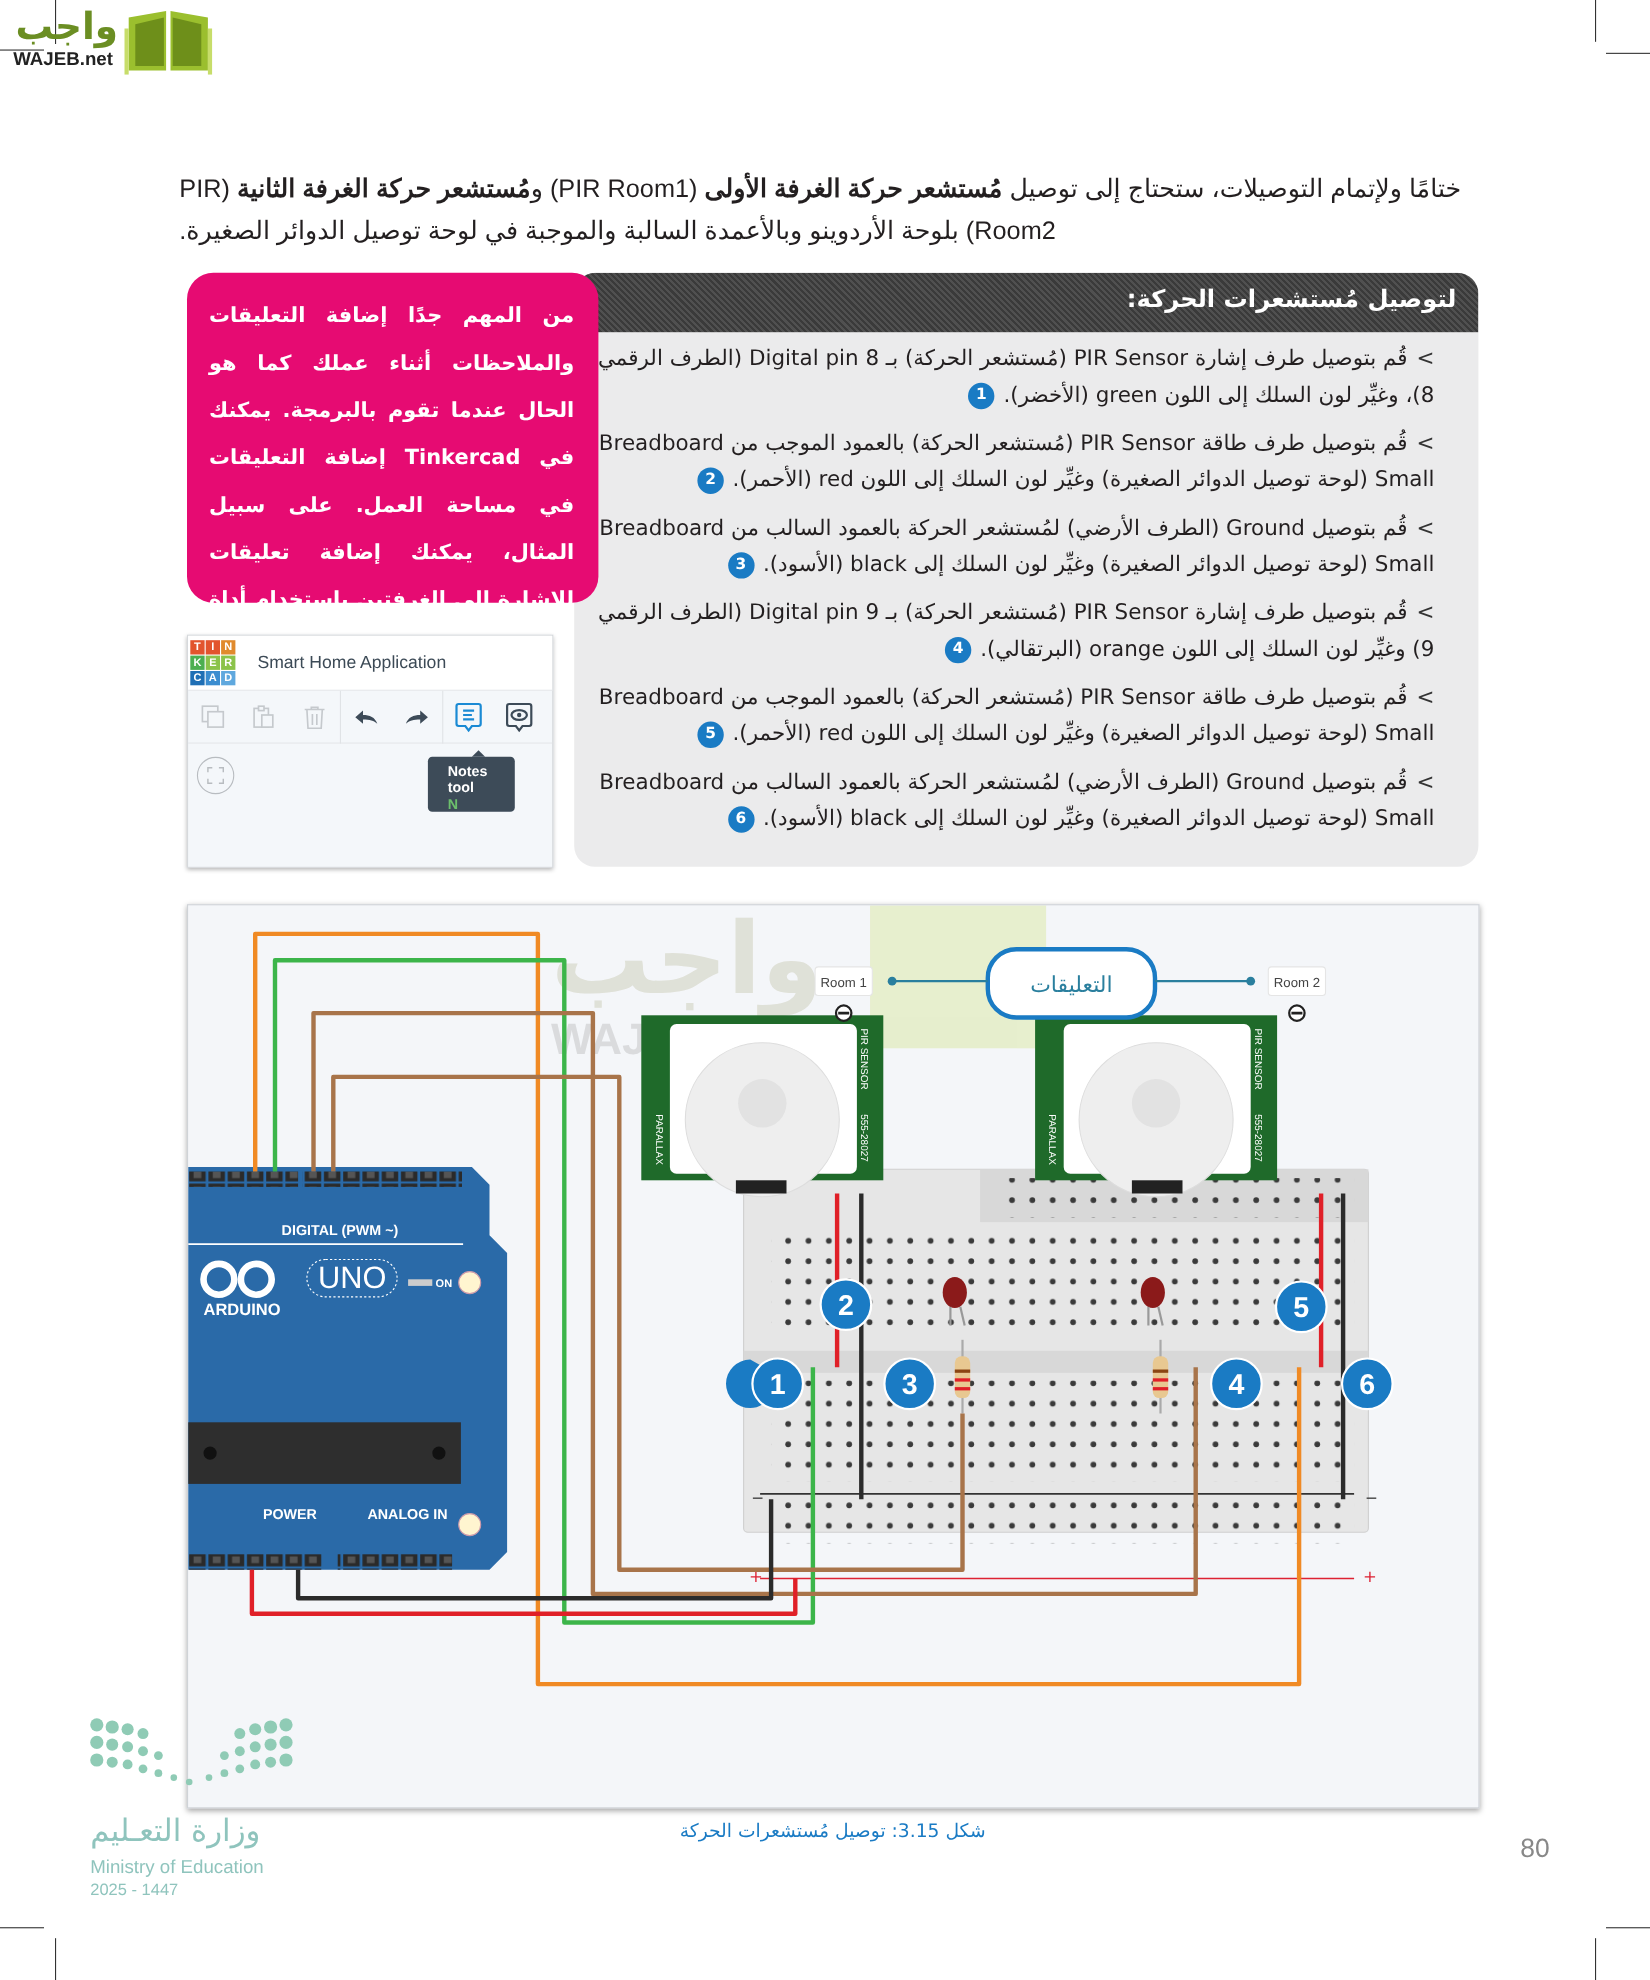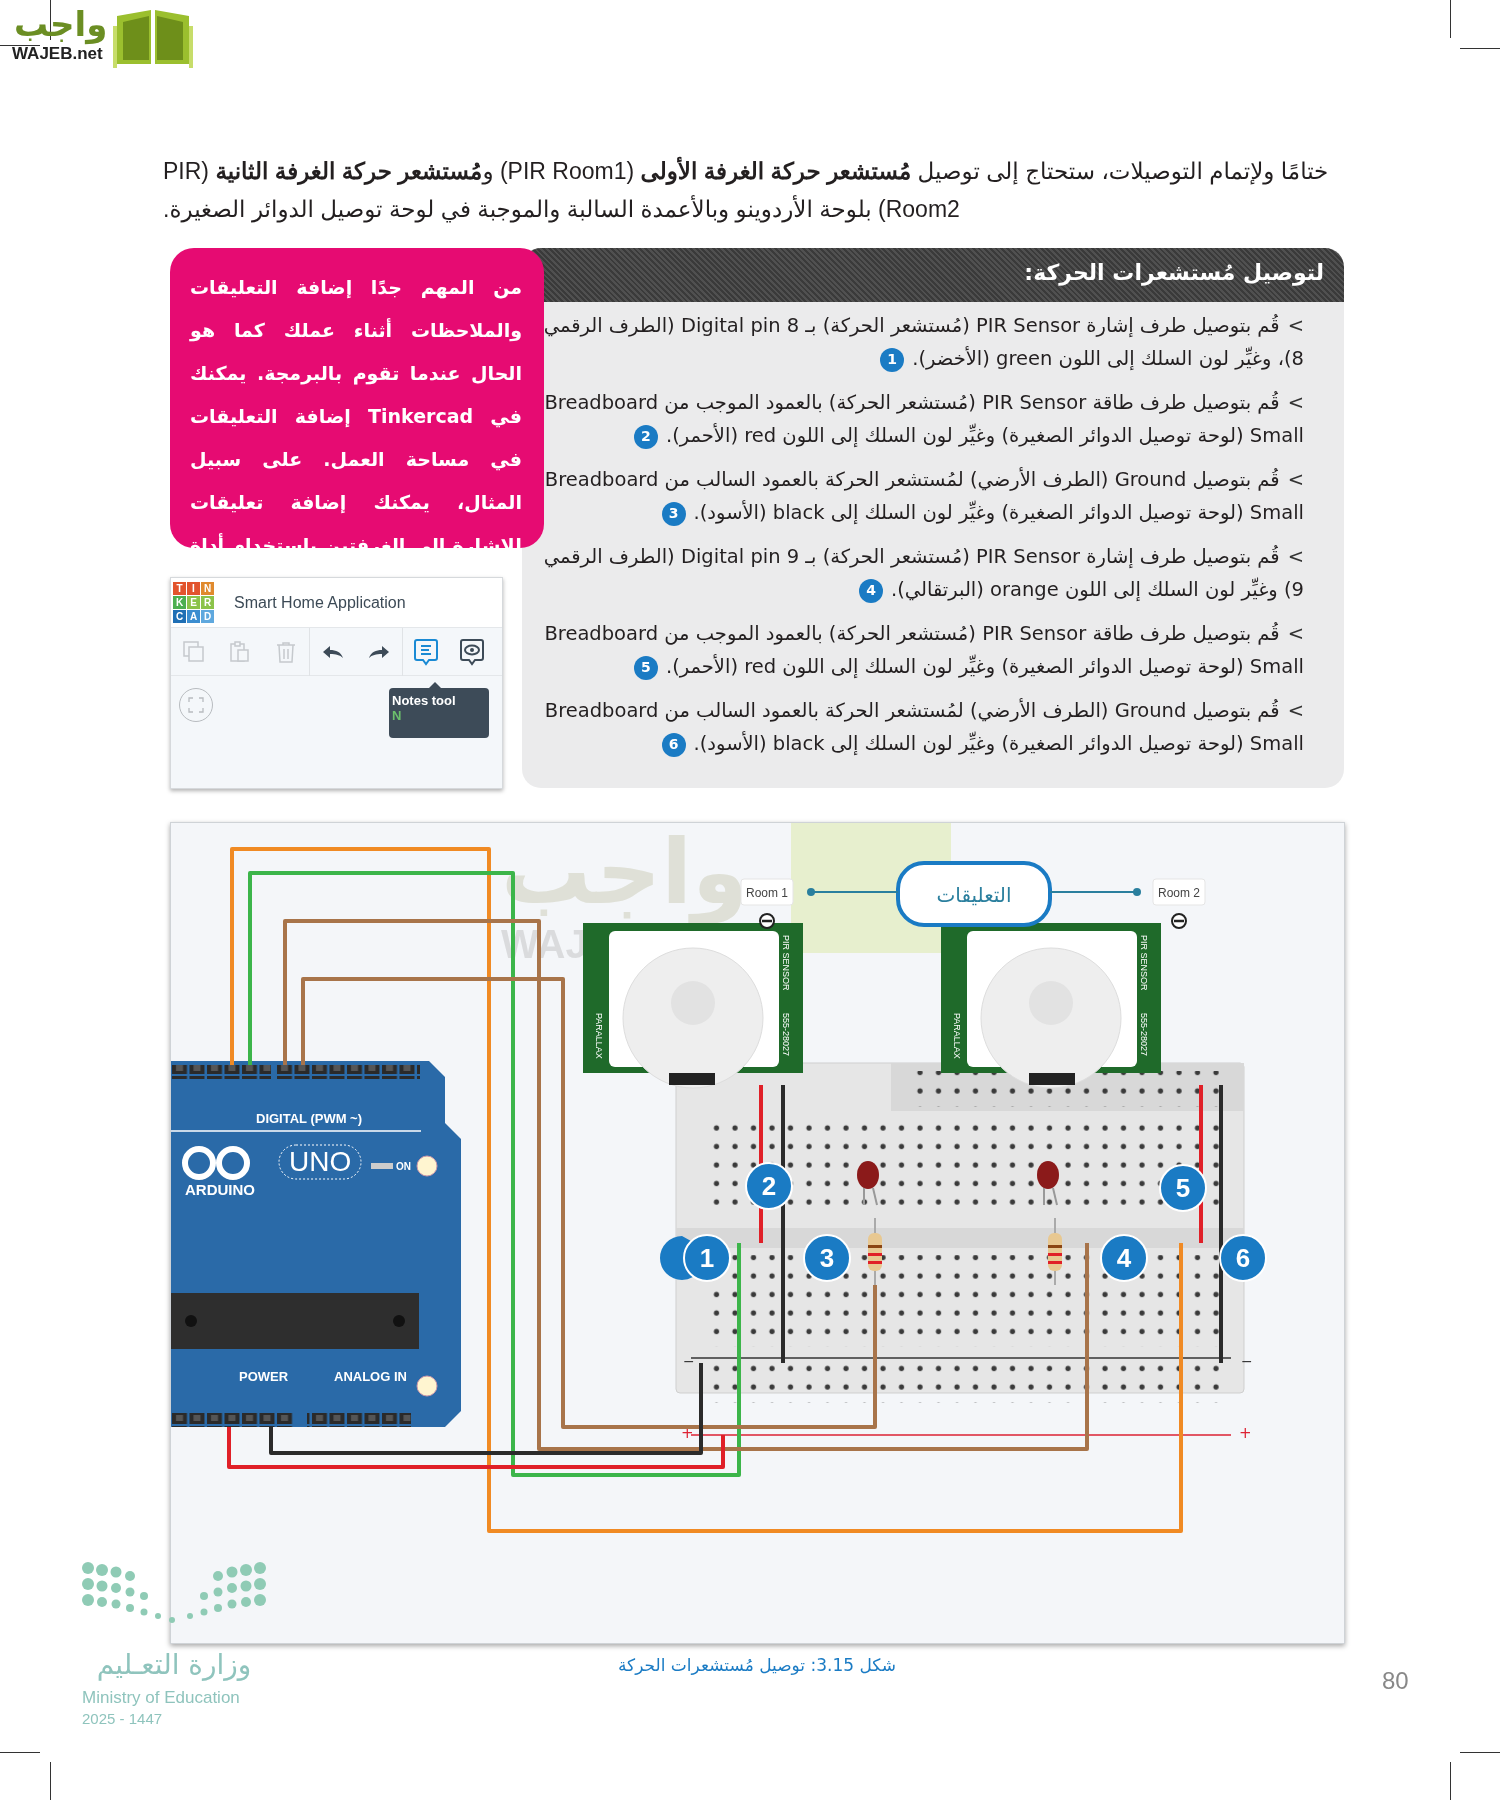--- a/index.html
+++ b/index.html
@@ -32,35 +32,35 @@
   
   .tk-window { position: absolute; left: 170px; top: 577px; width: 333px; height: 212px; background: #f4f7fa; border: 1px solid #d6d9dc; box-shadow: 0 2px 4px rgba(0,0,0,0.3); }
   .tk-title { height: 50px; background: #fff; display: flex; align-items: center; border-bottom: 1px solid #e4e7ea; }
   .tk-logo { display: grid; grid-template-columns: repeat(3, 13px); grid-template-rows: repeat(3, 13px); gap: 1px; margin-left: 2px; }
   .tk-logo span { font-size: 10px; font-weight: bold; color: #fff; display: flex; align-items: center; justify-content: center; font-family: "Liberation Sans", sans-serif; }
   .tk-name { font-size: 16px; color: #3c4a56; margin-left: 20px; font-family: "Liberation Sans", sans-serif; }
   .tk-toolbar { height: 48px; display: flex; align-items: center; border-bottom: 1px solid #e4e7ea; }
   .tk-btn { width: 46px; height: 48px; display: flex; align-items: center; justify-content: center; }
   .tk-sep { width: 1px; height: 48px; background: #e0e3e6; }
   .tk-fit { position: absolute; left: 8px; top: 110px; width: 34px; height: 34px; border-radius: 50%; border: 1px solid #b8bcc0; display: flex; align-items: center; justify-content: center; }
-  .tk-tooltip { position: absolute; left: 218px; top: 110px; width: 100px; height: 50px; background: #3d4b58; border-radius: 4px; padding: 5px 3px; }
+  .tk-tooltip { position: absolute; left: 218px; top: 110px; width: 79px; height: 50px; background: #3d4b58; border-radius: 4px; padding: 5px 18px; }
   .tk-tooltip::before { content: ""; position: absolute; left: 40px; top: -6px; border-left: 6px solid transparent; border-right: 6px solid transparent; border-bottom: 6px solid #3d4b58; }
   .tk-tip-title { color: #fff; font-size: 13px; font-weight: bold; font-family: "Liberation Sans", sans-serif; }
   .tk-tip-key { color: #6cbf6c; font-size: 13px; font-weight: bold; font-family: "Liberation Sans", sans-serif; }
 
   
   .figure { position: absolute; left: 170px; top: 822px; width: 1175px; height: 822px; background: #f4f6f9; border: 1px solid #cfd3d7; box-shadow: 0 2px 5px rgba(0,0,0,0.35); overflow: hidden; }
   .figure svg { position: absolute; left: 0; top: 0; }
 
   .caption { position: absolute; left: 618px; top: 1655px; direction: rtl; font-size: 17px; color: #1a7bc4; font-family: "DejaVu Sans", sans-serif; }
   .page-num { position: absolute; left: 1382px; top: 1667px; font-size: 24px; color: #888; font-family: "Liberation Sans", sans-serif; }
 
   
   .moe { position: absolute; left: 80px; top: 1560px; width: 200px; }
-  .moe-ar { position: absolute; left: 2px; top: 88px; font-size: 28px; color: #8fc4bd; direction: rtl; font-family: "DejaVu Sans", sans-serif; width: 184px; text-align: center; }
+  .moe-ar { position: absolute; left: 2px; top: 88px; font-size: 28px; color: #8fc4bd; direction: rtl; font-family: "DejaVu Sans", sans-serif; width: 184px; text-align: left; }
   .moe-en { position: absolute; left: 2px; top: 128px; font-size: 17px; color: #8fc4bd; font-family: Liberation Sans, sans-serif; white-space: nowrap; }
   .moe-year { position: absolute; left: 2px; top: 150px; font-size: 15px; color: #8fc4bd; font-family: Liberation Sans, sans-serif; }
 </style>
 </head>
 <body>
 
 <div class="crop-mark" style="left:0;top:45px;width:40px;height:1px;"></div>
 <div class="crop-mark" style="left:50px;top:0;width:1px;height:40px;"></div>
 <div class="crop-mark" style="left:1460px;top:48px;width:40px;height:1px;"></div>
 <div class="crop-mark" style="left:1450px;top:0;width:1px;height:38px;"></div>

